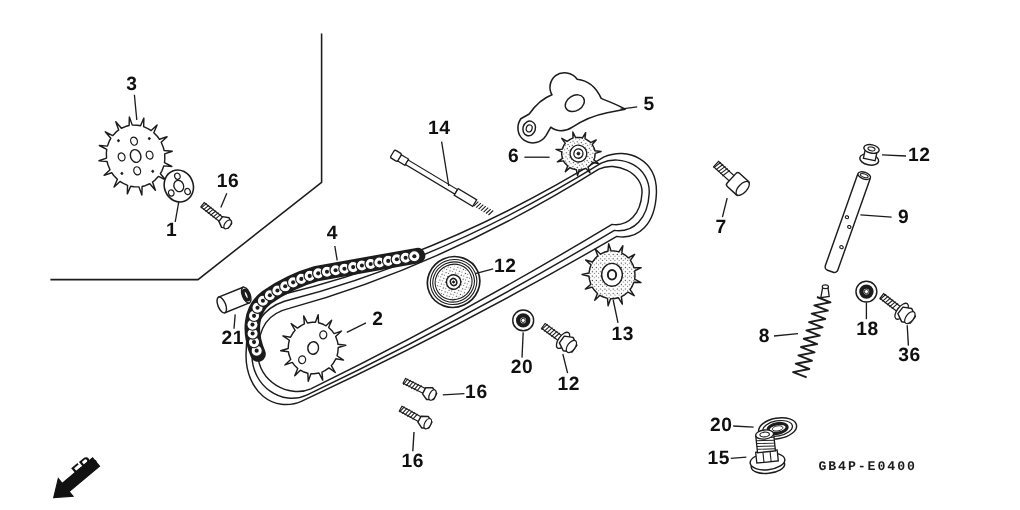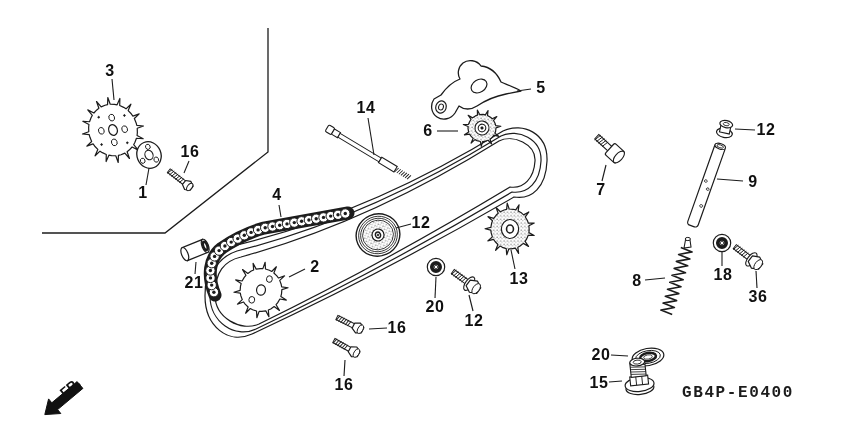--- a/index.html
+++ b/index.html
@@ -3,21 +3,21 @@
 <meta charset="utf-8">
 <style>
   html,body{margin:0;padding:0;background:#fff;}
   #stage{position:relative;width:850px;height:425px;background:#fff;overflow:hidden;
          font-family:"Liberation Sans",sans-serif;}
   #diagram-svg{position:absolute;left:0;top:0;}
   .callout{position:absolute;transform:translate(-50%,-50%);
            font:600 16px "Liberation Sans",sans-serif;color:#101010;
            letter-spacing:0.5px;white-space:nowrap;}
   .code-label{position:absolute;left:682px;top:384px;
-              font-family:"Liberation Mono",monospace;font-size:16px;
+              font-family:"Liberation Mono",monospace;font-size:11px;
               font-weight:700;letter-spacing:1.6px;color:#1c1c1c;}
   
   .c0{left:110px;top:71px}  .c1{left:143px;top:193px} .c2{left:190px;top:152px}
   .c3{left:366px;top:108px} .c4{left:541px;top:88px}  .c5{left:428px;top:131px}
   .c6{left:601px;top:190px} .c7{left:766px;top:130px} .c8{left:753px;top:182px}
   .c9{left:637px;top:281px} .c10{left:723px;top:275px}.c11{left:758px;top:297px}
   .c12{left:519px;top:279px}.c13{left:474px;top:321px}.c14{left:435px;top:307px}
   .c15{left:421px;top:223px}.c16{left:315px;top:267px}.c17{left:277px;top:195px}
   .c18{left:194px;top:283px}.c19{left:397px;top:328px}.c20{left:344px;top:385px}
   .c21{left:601px;top:355px}.c22{left:599px;top:383px}

